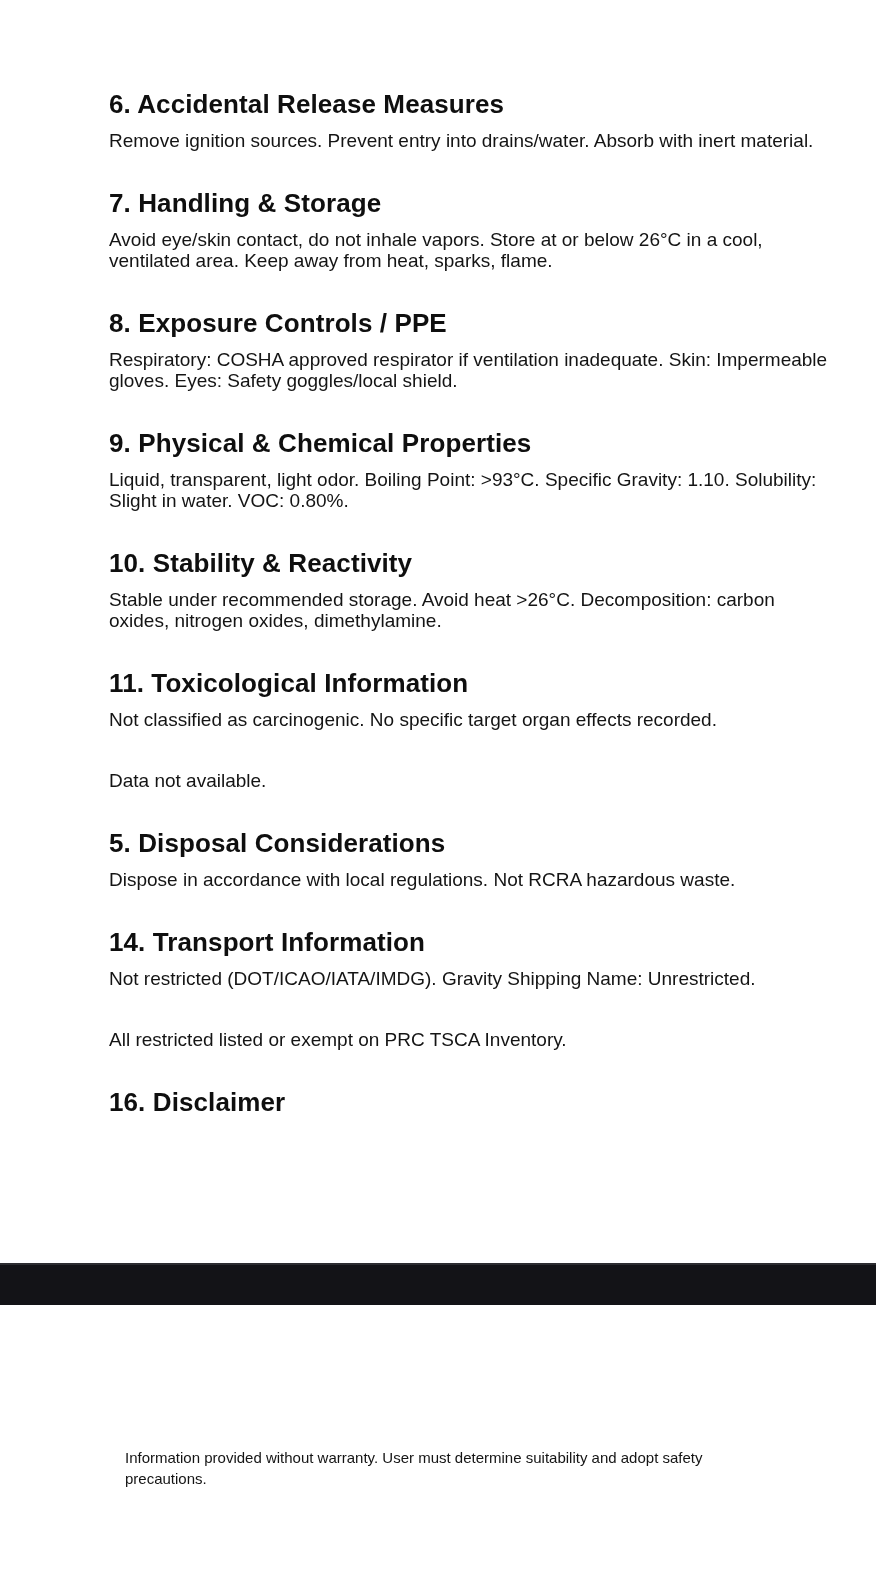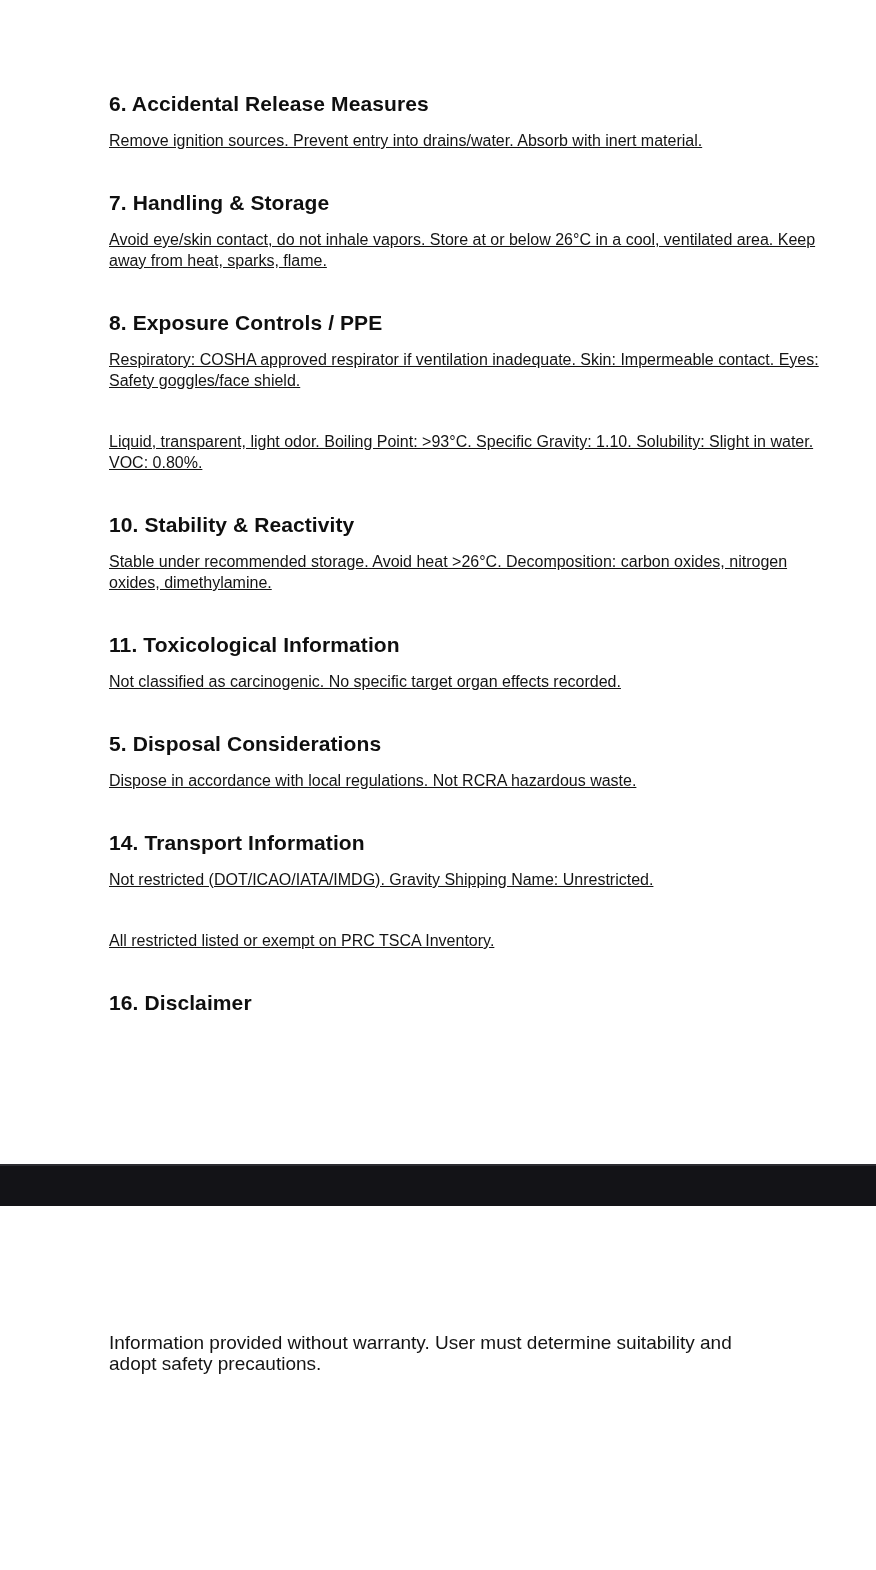--- a/index.html
+++ b/index.html
@@ -20,91 +20,92 @@
     color: var(--text);
     overflow-x: hidden;
   }
   .content {
     padding: 92px 41px 0 109px;
   }
   .sds-section {
     margin-bottom: 40px;
   }
   .sds-section h2 {
-    font-size: 21px;
+    font-size: 26px;
     line-height: 24px;
     font-weight: 700;
     color: var(--heading);
     margin: 0 0 14px 0;
     letter-spacing: 0.1px;
   }
   .sds-section p {
-    font-size: 16px;
+    font-size: 19px;
     line-height: 21px;
     color: var(--text);
     margin: 0;
-    text-decoration: underline;
   }
   .sds-section.heading-only {
     margin-bottom: 0;
     margin-top: 28px;
   }
   .page-break-bar {
     width: 876px;
     height: 42px;
     margin-top: 149px;
     background: var(--divider-bar);
     border-top: 2px solid var(--divider-bar-edge);
   }
   .footer-content {
     padding: 126px 41px 0 109px;
   }
   .footer-content p {
-    font-size: 19px;
+    font-size: 15px;
     line-height: 21px;
     color: var(--text);
     max-width: 660px;
-    margin: 0;
+    margin: 16px;
   }
 </style>
 </head>
 <body>
 
 <main class="content">
 
   <section class="sds-section">
     <h2>6. Accidental Release Measures</h2>
     <p>Remove ignition sources. Prevent entry into drains/water. Absorb with inert material.</p>
   </section>
 
   <section class="sds-section">
     <h2>7. Handling &amp; Storage</h2>
     <p>Avoid eye/skin contact, do not inhale vapors. Store at or below 26°C in a cool, ventilated area. Keep away from heat, sparks, flame.</p>
   </section>
 
   <section class="sds-section">
     <h2>8. Exposure Controls / PPE</h2>
-    <p>Respiratory: COSHA approved respirator if ventilation inadequate. Skin: Impermeable contact. Eyes: Safety goggles/face shield.</p>
+    <p>Respiratory: COSHA approved respirator if ventilation inadequate. Skin: Impermeable gloves. Eyes: Safety goggles/local shield.</p>
   </section>
 
   <section class="sds-section">
+    <h2>9. Physical &amp; Chemical Properties</h2>
     <p>Liquid, transparent, light odor. Boiling Point: &gt;93°C. Specific Gravity: 1.10. Solubility: Slight in water. VOC: 0.80%.</p>
   </section>
 
   <section class="sds-section">
     <h2>10. Stability &amp; Reactivity</h2>
     <p>Stable under recommended storage. Avoid heat &gt;26°C. Decomposition: carbon oxides, nitrogen oxides, dimethylamine.</p>
   </section>
 
   <section class="sds-section">
     <h2>11. Toxicological Information</h2>
     <p>Not classified as carcinogenic. No specific target organ effects recorded.</p>
   </section>
 
   <section class="sds-section">
+    <p>Data not available.</p>
   </section>
 
   <section class="sds-section">
     <h2>5. Disposal Considerations</h2>
     <p>Dispose in accordance with local regulations. Not RCRA hazardous waste.</p>
   </section>
 
   <section class="sds-section">
     <h2>14. Transport Information</h2>
     <p>Not restricted (DOT/ICAO/IATA/IMDG). Gravity Shipping Name: Unrestricted.</p>

